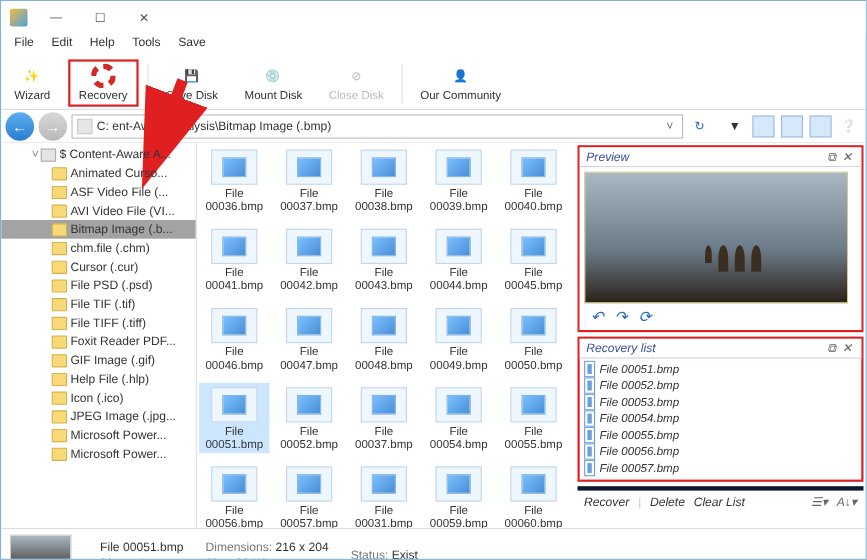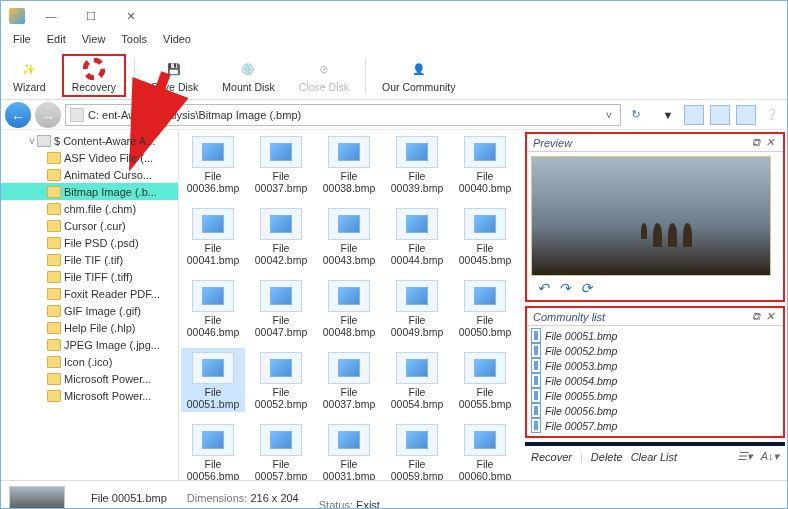--- a/index.html
+++ b/index.html
@@ -24,21 +24,21 @@
 .addr-box .dicon { width:14px;height:14px; background:#e6e6e6; border:1px solid #ccc; margin-right:4px; }
 .addr-box .drop { width:14px; text-align:center; color:#666; }
 .addr-right { display:flex; gap:4px; padding-left:6px; }
 .addr-ico { width:22px;height:22px; display:flex; align-items:center; justify-content:center; }
 .sq { width:20px;height:20px; border:1px solid #9dbbe0; background:#d6e9fb; }
 .main { height: 350px; display:flex; }
 .tree { width:178px; border-right:1px solid #e0e0e0; overflow:hidden; padding-top:2px; position:relative; }
 .tree-item { display:flex; align-items:center; height:17px; padding-left:4px; white-space:nowrap; }
 .tree-item.root { padding-left:26px; }
 .tree-item.child { padding-left:46px; }
-.tree-item.sel { background:#5eead4; }
+.tree-item.sel { background:#a3a3a3; }
 .folder-ico { width:14px;height:12px; background:#f8d978; border:1px solid #d4b34e; border-radius:1px; margin-right:3px; flex-shrink:0; }
 .drive-ico { width:14px;height:12px; background:#e4e4e4; border:1px solid #b0b0b0; margin-right:3px; flex-shrink:0; }
 .tree .caret { width:10px; text-align:center; color:#888; }
 .files { flex:1; padding:2px; overflow:hidden; position:relative; }
 .file-grid { display:grid; grid-template-columns: repeat(5, 64px); gap:8px 4px; }
 .file-cell { display:flex; flex-direction:column; align-items:center; text-align:center; font-size:10.5px; line-height:12px; padding:2px; }
 .file-cell.sel { background:#cde6ff; }
 .thumb { width:42px; height:32px; border:1px solid #c3d7eb; background:#eef6fe; margin:2px auto; display:flex; align-items:center; justify-content:center; }
 .thumb .inner { width:22px; height:18px; background:linear-gradient(135deg,#7ac0ff,#4a8fd6); border:1px solid #88b6e0; }
 .right { width:264px; display:flex; flex-direction:column; padding:2px;font-style:italic; }
@@ -72,23 +72,23 @@
 <div class="titlebar">
   <div class="app-icon"></div>
   <div class="winbtn">―</div>
   <div class="winbtn">☐</div>
   <div class="winbtn">✕</div>
 </div>
 
 <div class="menubar">
   <div>File</div>
   <div>Edit</div>
-  <div>View</div>
+  <div>Help</div>
   <div>Tools</div>
-  <div>Video</div>
+  <div>Save</div>
 </div>
 
 <div class="toolbar">
   <div class="tb-btn">
     <div class="ico">✨</div>
     <div class="lbl">Wizard</div>
   </div>
   <div class="tb-btn highlight-recovery">
     <div class="ico">
         <svg width="22" height="22">
@@ -146,33 +146,34 @@
     <div class="addr-ico">
         <div class="sq"></div>
       </div>
     <div class="addr-ico" style="color:#2a6ec7">❔</div>
   </div>
 </div>
 
 <div class="main">
   <div class="tree" id="tree">
       <div class="tree-item root"><span class="caret">˅</span><div class="drive-ico"></div>$ Content-Aware A...</div>
+      <div class="tree-item child"><div class="folder-ico"></div>Animated Curso...</div>
       <div class="tree-item child"><div class="folder-ico"></div>ASF Video File (...</div>
-      <div class="tree-item child"><div class="folder-ico"></div>Animated Curso...</div>
+      <div class="tree-item child"><div class="folder-ico"></div>AVI Video File (VI...</div>
       <div class="tree-item child sel"><div class="folder-ico"></div>Bitmap Image (.b...</div>
       <div class="tree-item child"><div class="folder-ico"></div>chm.file (.chm)</div>
       <div class="tree-item child"><div class="folder-ico"></div>Cursor (.cur)</div>
       <div class="tree-item child"><div class="folder-ico"></div>File PSD (.psd)</div>
       <div class="tree-item child"><div class="folder-ico"></div>File TIF (.tif)</div>
       <div class="tree-item child"><div class="folder-ico"></div>File TIFF (.tiff)</div>
       <div class="tree-item child"><div class="folder-ico"></div>Foxit Reader PDF...</div>
       <div class="tree-item child"><div class="folder-ico"></div>GIF Image (.gif)</div>
       <div class="tree-item child"><div class="folder-ico"></div>Help File (.hlp)</div>
+      <div class="tree-item child"><div class="folder-ico"></div>Icon (.ico)</div>
       <div class="tree-item child"><div class="folder-ico"></div>JPEG Image (.jpg...</div>
-      <div class="tree-item child"><div class="folder-ico"></div>Icon (.ico)</div>
       <div class="tree-item child"><div class="folder-ico"></div>Microsoft Power...</div>
       <div class="tree-item child"><div class="folder-ico"></div>Microsoft Power...</div>
     </div>
   <div class="files">
     <div class="file-grid" id="filegrid">
         <div class="file-cell">
           <div class="thumb">
             <div class="inner"></div>
           </div>
           <div>File</div>
@@ -366,21 +367,21 @@
         </div>
         <div class="pv-toolbar">
           <div class="pv">↶</div>
           <div class="pv">↷</div>
           <div class="pv">⟳</div>
         </div>
       </div>
     </div>
     <div class="panel">
       <div class="panel-h">
-        <div class="ttl">Community list</div>
+        <div class="ttl">Recovery list</div>
         <div class="pbtn">⧉</div>
         <div class="pbtn">✕</div>
       </div>
       <div class="recov-list" id="recovlist">
           <div><div class="rl-ico"></div>File 00051.bmp</div>
           <div><div class="rl-ico"></div>File 00052.bmp</div>
           <div><div class="rl-ico"></div>File 00053.bmp</div>
           <div><div class="rl-ico"></div>File 00054.bmp</div>
           <div><div class="rl-ico"></div>File 00055.bmp</div>
           <div><div class="rl-ico"></div>File 00056.bmp</div>

